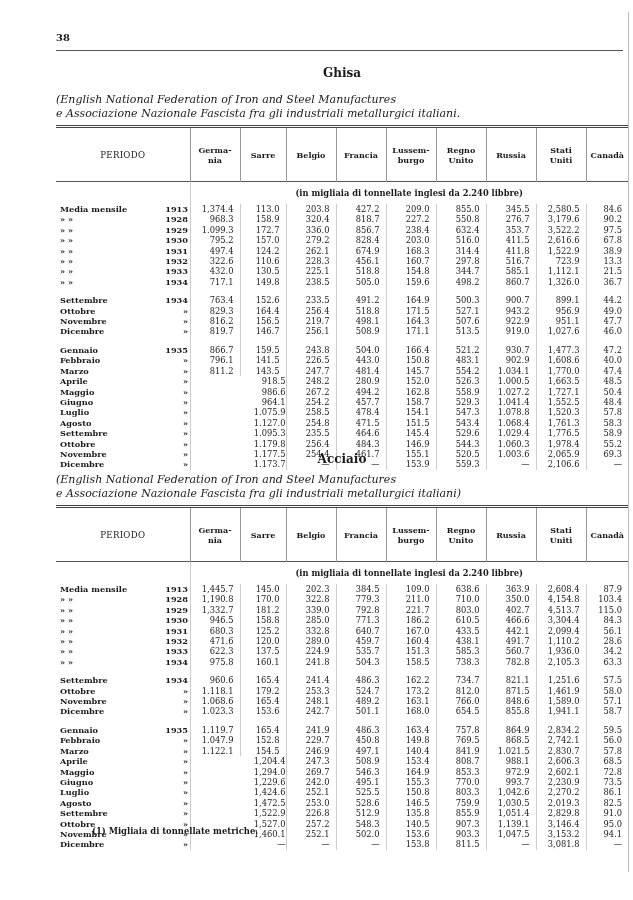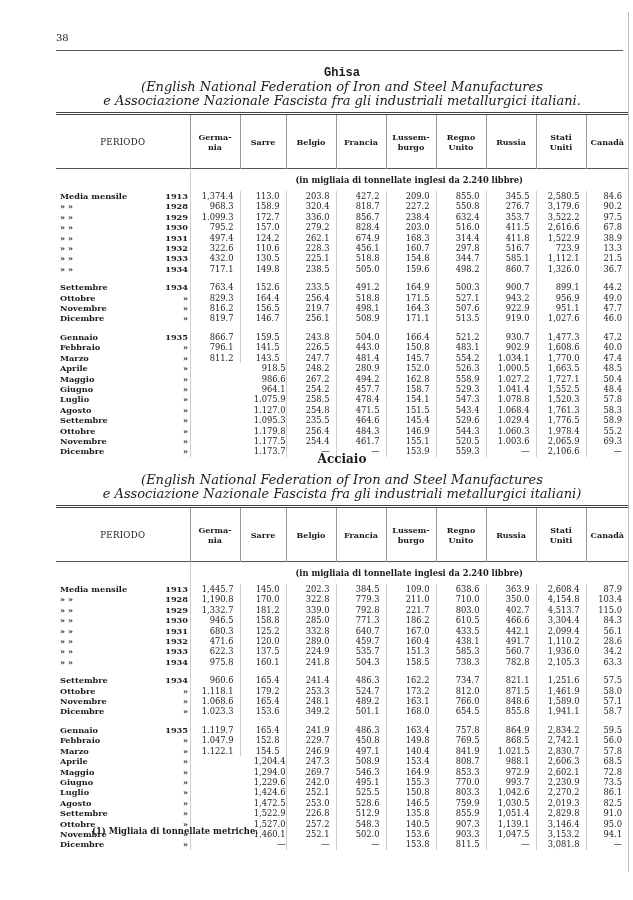--- a/index.html
+++ b/index.html
@@ -1,28 +1,28 @@
 <!DOCTYPE html>
 <html><head>
 <meta charset="utf-8">
 <style>
   html, body { margin: 0; padding: 0; background: #ffffff; }
   body { width: 633px; height: 900px; overflow: hidden; position: relative;
          font-family: "DejaVu Serif", "Liberation Serif", serif; color: #1a1a1a; }
   .page { position: absolute; left: 0; top: 0; width: 633px; height: 900px; }
   .running-head { position: absolute; top: 32px; left: 56px; right: 10px; height: 16px; }
-  .page-num { position: absolute; left: 0; top: 0; font-size: 10px; font-weight: normal; }
+  .page-num { position: absolute; left: 0; top: 0; font-size: 10px; font-weight: bold; }
   .journal-title { position: absolute; left: 0; right: 0; top: 0; text-align: center;
                    font-size: 8.5px; font-weight: bold; letter-spacing: 0.4px; padding-left: 60px; }
   .head-rule { position: absolute; top: 50px; left: 56px; right: 10px; border-top: 1px solid #555; }
   .right-edge { position: absolute; top: 12px; right: 4px; width: 1px; height: 860px; background: #bbb; }
 
   .section { position: absolute; left: 56px; width: 572px; }
   .sec-title { text-align: center; font-weight: bold; font-size: 12px; margin: 0; }
-  .source { text-align: center; font-style: italic; font-size: 13px; line-height: 14px; margin: 0; }
+  .source { text-align: left; font-style: italic; font-size: 11px; line-height: 14px; margin: 0; }
 
   table.data { border-collapse: collapse; width: 572px; table-layout: fixed; font-size: 8.4px; }
   table.data th { font-weight: bold; font-size: 8px; line-height: 10px; height: 53px; padding: 0;
                   border-left: 1px solid #999; text-align: center; vertical-align: middle; }
   table.data th.periodo { border-left: none; font-size: 8.6px; font-weight: normal; letter-spacing: 0.3px; }
   table.data thead tr { border-top: 3px double #444; border-bottom: 1.5px solid #555; }
   table.data td { padding: 0 6px 0 0; text-align: right; line-height: 10.4px; height: 10.4px;
                   border-left: 1px solid #ccc; white-space: nowrap; font-size: 8.3px; }
   table.data td.per { border-left: none; text-align: left; padding-left: 4px; position: relative; font-weight: bold; font-size: 8.2px; }
   .per-name { display: inline-block; width: 92px; }
@@ -36,21 +36,21 @@
 <body>
 
 <div class="page">
   <div class="running-head">
     <span class="page-num">38</span>
   </div>
   <div class="head-rule"></div>
   <div class="right-edge"></div>
 
   <div class="section" style="top:66px;">
-    <p class="sec-title" style="margin-bottom:0;font-family:Liberation Mono, monospace;">Ghisa</p>
+    <p class="sec-title" style="margin-bottom:13px;">Ghisa</p>
     <p class="source">(English National Federation of Iron and Steel Manufactures</p>
     <p class="source" style="margin-bottom:4px;">e Associazione Nazionale Fascista fra gli industriali metallurgici italiani.</p>
     <table class="data">
         <colgroup>
           <col style="width: 134px;">
           <col style="width: 50px;">
           <col style="width: 46px;">
           <col style="width: 50px;">
           <col style="width: 50px;">
           <col style="width: 50px;">
@@ -570,21 +570,21 @@
             <td>163.1</td>
             <td>766.0</td>
             <td>848.6</td>
             <td>1,589.0</td>
             <td>57.1</td>
           </tr>
           <tr>
             <td class="per"><span class="per-name">Dicembre</span><span class="per-year">»</span></td>
             <td>1.023.3</td>
             <td>153.6</td>
-            <td>349.2</td>
+            <td>242.7</td>
             <td>501.1</td>
             <td>168.0</td>
             <td>654.5</td>
             <td>855.8</td>
             <td>1,941.1</td>
             <td>58.7</td>
           </tr>
           <tr class="gap">
             <td class="per"></td>
             <td></td>

